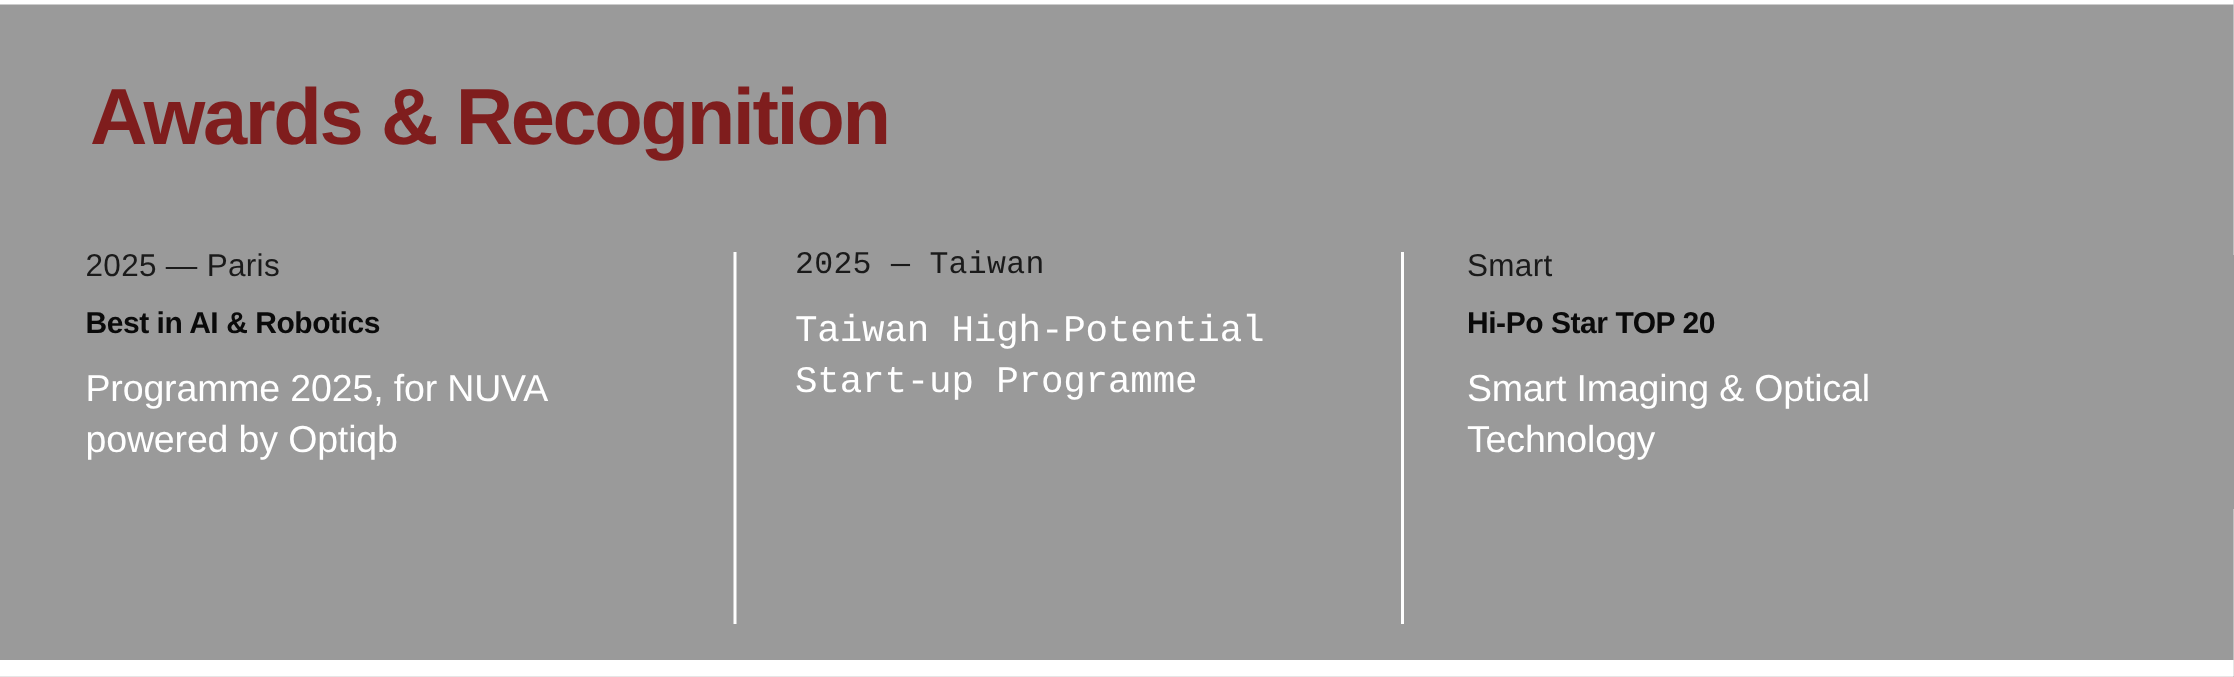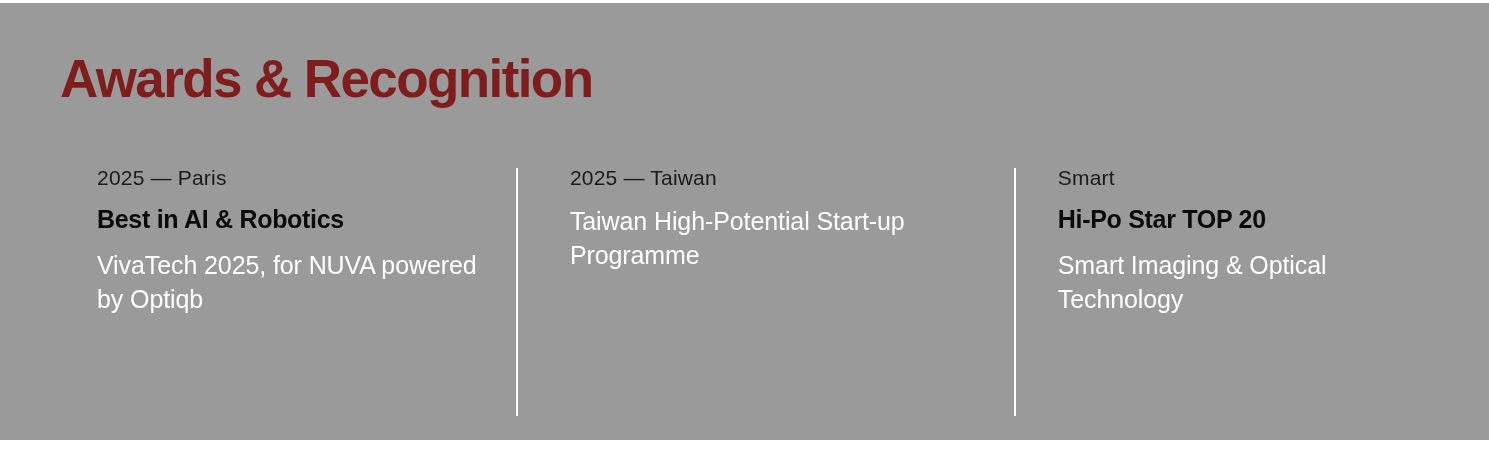--- a/index.html
+++ b/index.html
@@ -45,22 +45,22 @@
     top: 162px;
     width: 1400px;
     display: flex;
     align-items: flex-start;
   }
 
   .award-card {
     position: relative;
     box-sizing: border-box;
   }
-  .award-card.col-1 { width: 432px; padding-right: 30px; margin-left: 40px; }
-  .award-card.col-2 { width: 512px; padding-left: 54px; padding-right: 26px; }
+  .award-card.col-1 { width: 432px; padding-right: 30px; }
+  .award-card.col-2 { width: 445px; padding-left: 41px; padding-right: 26px; font-family: Liberation Mono, monospace; }
   .award-card.col-3 { width: 456px; padding-left: 44px; padding-right: 20px; }
 
   .award-card.col-2::before,
   .award-card.col-3::before {
     content: "";
     position: absolute;
     left: 0;
     top: 3px;
     width: 2px;
     height: 248px;
@@ -72,21 +72,21 @@
     font-size: 21px;
     font-weight: 400;
     color: #1a1a1a;
     letter-spacing: 0.2px;
     line-height: 1.2;
     margin: 0 0 14px 0;
     white-space: nowrap;
   }
 
   .award-title {
-    font-size: 25px;
+    font-size: 20px;
     font-weight: 700;
     color: #0a0a0a;
     letter-spacing: -0.3px;
     line-height: 1.2;
     margin: 0 0 14px 0;
     white-space: nowrap;
   }
 
   .award-desc {
     font-size: 25px;
@@ -102,21 +102,21 @@
 
 <div class="awards-section">
 
   <h2 class="section-title">Awards &amp; Recognition</h2>
 
   <div class="awards-grid">
 
     <div class="award-card col-1">
       <div class="award-meta">2025 — Paris</div>
       <div class="award-title">Best in AI &amp; Robotics</div>
-      <div class="award-desc">VivaTech 2025, for NUVA powered by Optiqb</div>
+      <div class="award-desc">Programme 2025, for NUVA powered by Optiqb</div>
     </div>
 
     <div class="award-card col-2">
       <div class="award-meta">2025 — Taiwan</div>
       <div class="award-desc">Taiwan High-Potential Start-up Programme</div>
     </div>
 
     <div class="award-card col-3">
       <div class="award-meta">Smart</div>
       <div class="award-title">Hi-Po Star TOP 20</div>

